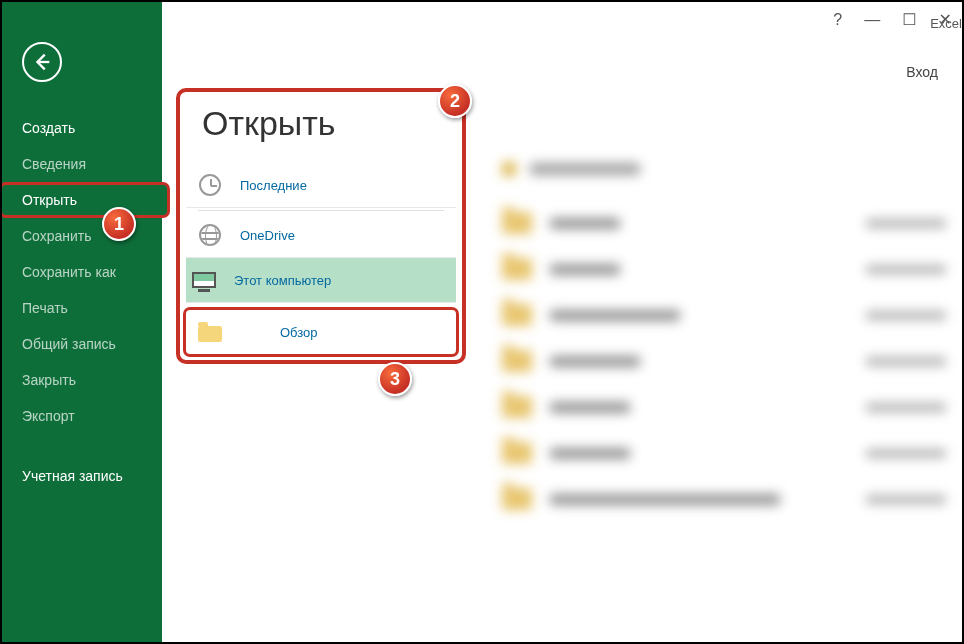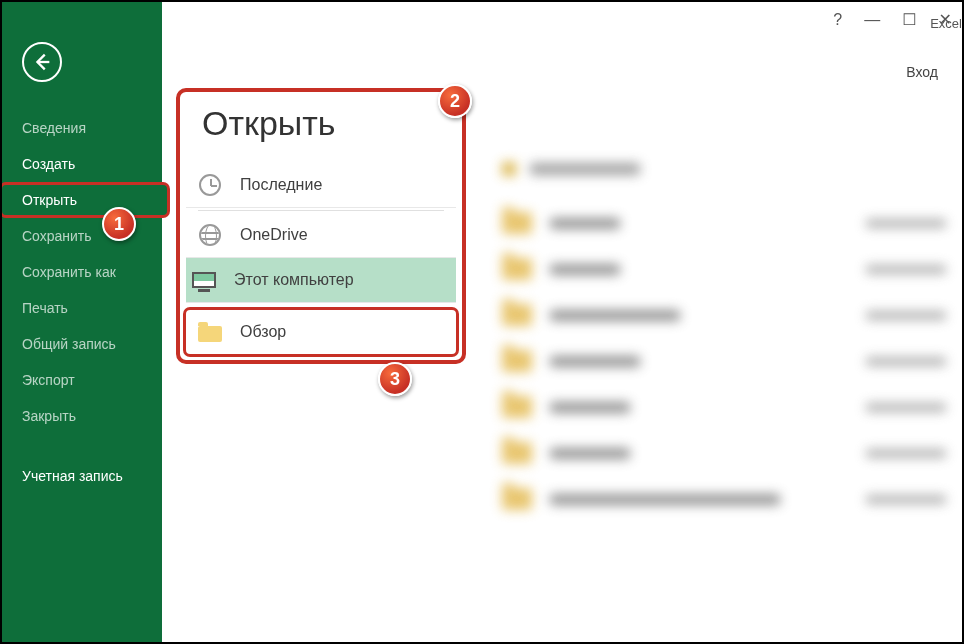--- a/index.html
+++ b/index.html
@@ -79,26 +79,26 @@
     padding: 0 6px 6px 6px;
     background: #fff;
   }
   .open-title {
     font-size: 34px; font-weight: 300;
     color: #333; margin: 12px 0 20px 16px;
   }
   .loc-item {
     display: flex; align-items: center;
     padding: 10px 12px;
-    font-size: 16px; color: #404040;
+    font-size: 13px; color: #0369a1;
     cursor: pointer;
     border-bottom: 1px solid #e8e8e8;
     position: relative;
   }
-  .loc-item:last-child { border-bottom: none; }
+  .loc-item:last-child { border-bottom: none; gap: 40px; }
   .loc-item.selected { background: #b6dfc8; padding-left: 6px; }
   .loc-item.browse-highlight {
     border: 3px solid #c73025;
     border-radius: 7px;
     margin: 4px -3px -3px -3px;
   }
   .loc-icon {
     width: 24px; height: 24px;
     margin-right: 18px;
     display: flex; align-items: center; justify-content: center;
@@ -224,29 +224,29 @@
 <div class="frame">
 
   <div class="sidebar">
     <div class="back-btn">
       <svg width="22" height="22" viewBox="0 0 24 24">
         <path d="M15 4 L7 12 L15 20" stroke="#fff" stroke-width="2.5" fill="none"></path>
         <path d="M7 12 L20 12" stroke="#fff" stroke-width="2.5"></path>
       </svg>
     </div>
     <div class="nav">
+      <div class="nav-item bright">Создать</div>
       <div class="nav-item">Сведения</div>
-      <div class="nav-item bright">Создать</div>
       <div class="nav-item active-open">Открыть</div>
       <div class="nav-item">Сохранить</div>
       <div class="nav-item">Сохранить как</div>
       <div class="nav-item">Печать</div>
       <div class="nav-item">Общий запись</div>
+      <div class="nav-item">Закрыть</div>
       <div class="nav-item">Экспорт</div>
-      <div class="nav-item">Закрыть</div>
       <div class="nav-gap"></div>
       <div class="nav-item bright">Учетная запись</div>
     </div>
   </div>
 
   <div class="content">
 
     <div class="titlebar">
       <div class="app-title">Excel</div>
       <div class="win-controls">

